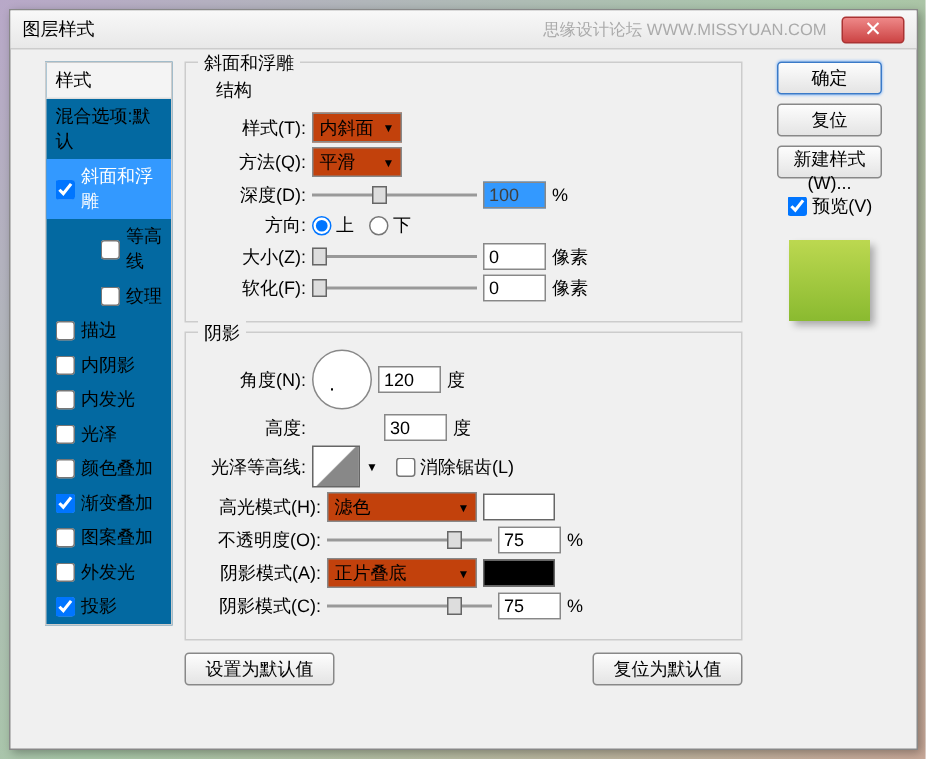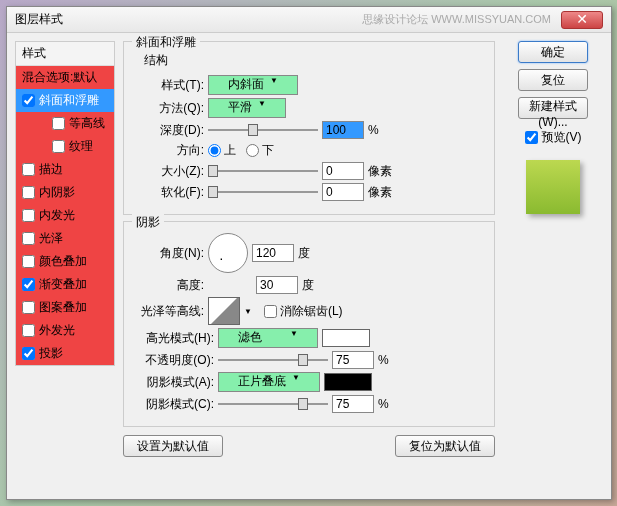--- a/index.html
+++ b/index.html
@@ -4,37 +4,37 @@
 <style>
 * { box-sizing: border-box; margin: 0; padding: 0; font-family: "Microsoft YaHei", SimSun, sans-serif; font-size: 12px; }
 body { background: linear-gradient(135deg, #b8a8c8, #a8c8a8, #c8a898); width: 617px; height: 506px; overflow: hidden; }
 .dialog { position: absolute; left: 6px; top: 6px; width: 606px; height: 494px; background: #f0f0f0; border: 1px solid #888; box-shadow: 2px 2px 6px rgba(0,0,0,0.3); }
 .titlebar { height: 26px; background: linear-gradient(#f8f8f8, #e8e8e8); border-bottom: 1px solid #ccc; display: flex; align-items: center; padding: 0 8px; position: relative; }
 .titlebar-text { flex: 1; }
 .watermark { position: absolute; right: 60px; color: #aaa; font-size: 11px; }
 .close-btn { width: 42px; height: 18px; background: linear-gradient(#e88, #c44); border: 1px solid #a33; color: #fff; border-radius: 3px; text-align: center; line-height: 14px; font-size: 14px; cursor: pointer; }
 .content { display: flex; padding: 8px; gap: 8px; height: calc(100% - 26px); }
 .left-panel { width: 100px; }
-.styles-box { border: 1px solid #ccc; background: #ef4444; }
+.styles-box { border: 1px solid #ccc; background: #0369a1; margin-left: 15px; }
 .styles-header { padding: 3px 6px; border-bottom: 1px solid #ddd; background: #f4f4f4; }
 .style-item { padding: 3px 6px; display: flex; align-items: center; gap: 4px; cursor: pointer; }
 .style-item.selected { background: #3399ff; color: #fff; }
 .style-item.sub { padding-left: 36px; }
 .style-item input[type="checkbox"] { width: 13px; height: 13px; }
 .middle-panel { flex: 1; display: flex; flex-direction: column; gap: 6px; }
 .fieldset { border: 1px solid #ccc; padding: 8px 10px 10px; position: relative; }
 .fieldset-title { position: absolute; top: -8px; left: 8px; background: #f0f0f0; padding: 0 4px; }
 .sub-title { margin: 2px 0 6px 10px; }
 .row { display: flex; align-items: center; margin: 3px 0; gap: 4px; }
 .row-label { width: 70px; text-align: right; }
 .row-label-wide { width: 80px; text-align: right; }
-.dropdown { display: inline-flex; align-items: flex-start; border: 1px solid #888; background: #86efac; height: 20px; padding: 0 19px; min-width: 60px; }
+.dropdown { display: inline-flex; align-items: center; border: 1px solid #888; background: #c2410c; height: 20px; padding: 0 4px; min-width: 60px; }
 .dropdown::after { content: "▼"; font-size: 8px; margin-left: auto; padding-left: 6px; }
 input[type="text"] { border: 1px solid #888; padding: 1px 3px; width: 42px; height: 18px; text-align: left; }
-input.blue { background: #3399ff; color: #000000; }
+input.blue { background: #3399ff; color: #404040; }
 .slider { width: 110px; height: 16px; position: relative; display: inline-block; }
 .slider::before { content: ""; position: absolute; top: 7px; left: 0; right: 0; height: 2px; background: #999; }
 .slider-thumb { position: absolute; top: 2px; width: 10px; height: 12px; background: #ddd; border: 1px solid #666; }
 .radio-group { display: flex; gap: 10px; align-items: center; }
 .angle-dial { width: 40px; height: 40px; border: 1px solid #888; border-radius: 50%; background: #fff; position: relative; }
 .angle-dial::after { content: "·"; position: absolute; left: 10px; top: 16px; font-size: 14px; }
 .contour-box { width: 32px; height: 28px; background: linear-gradient(135deg, #fff 49%, #888 51%); border: 1px solid #666; display: inline-block; }
 .color-box { width: 48px; height: 18px; border: 1px solid #666; display: inline-block; }
 .right-panel { width: 100px; display: flex; flex-direction: column; gap: 6px; align-items: center; }
 .btn { width: 70px; height: 22px; border: 1px solid #888; background: linear-gradient(#fdfdfd, #e4e4e4); border-radius: 3px; cursor: pointer; }

